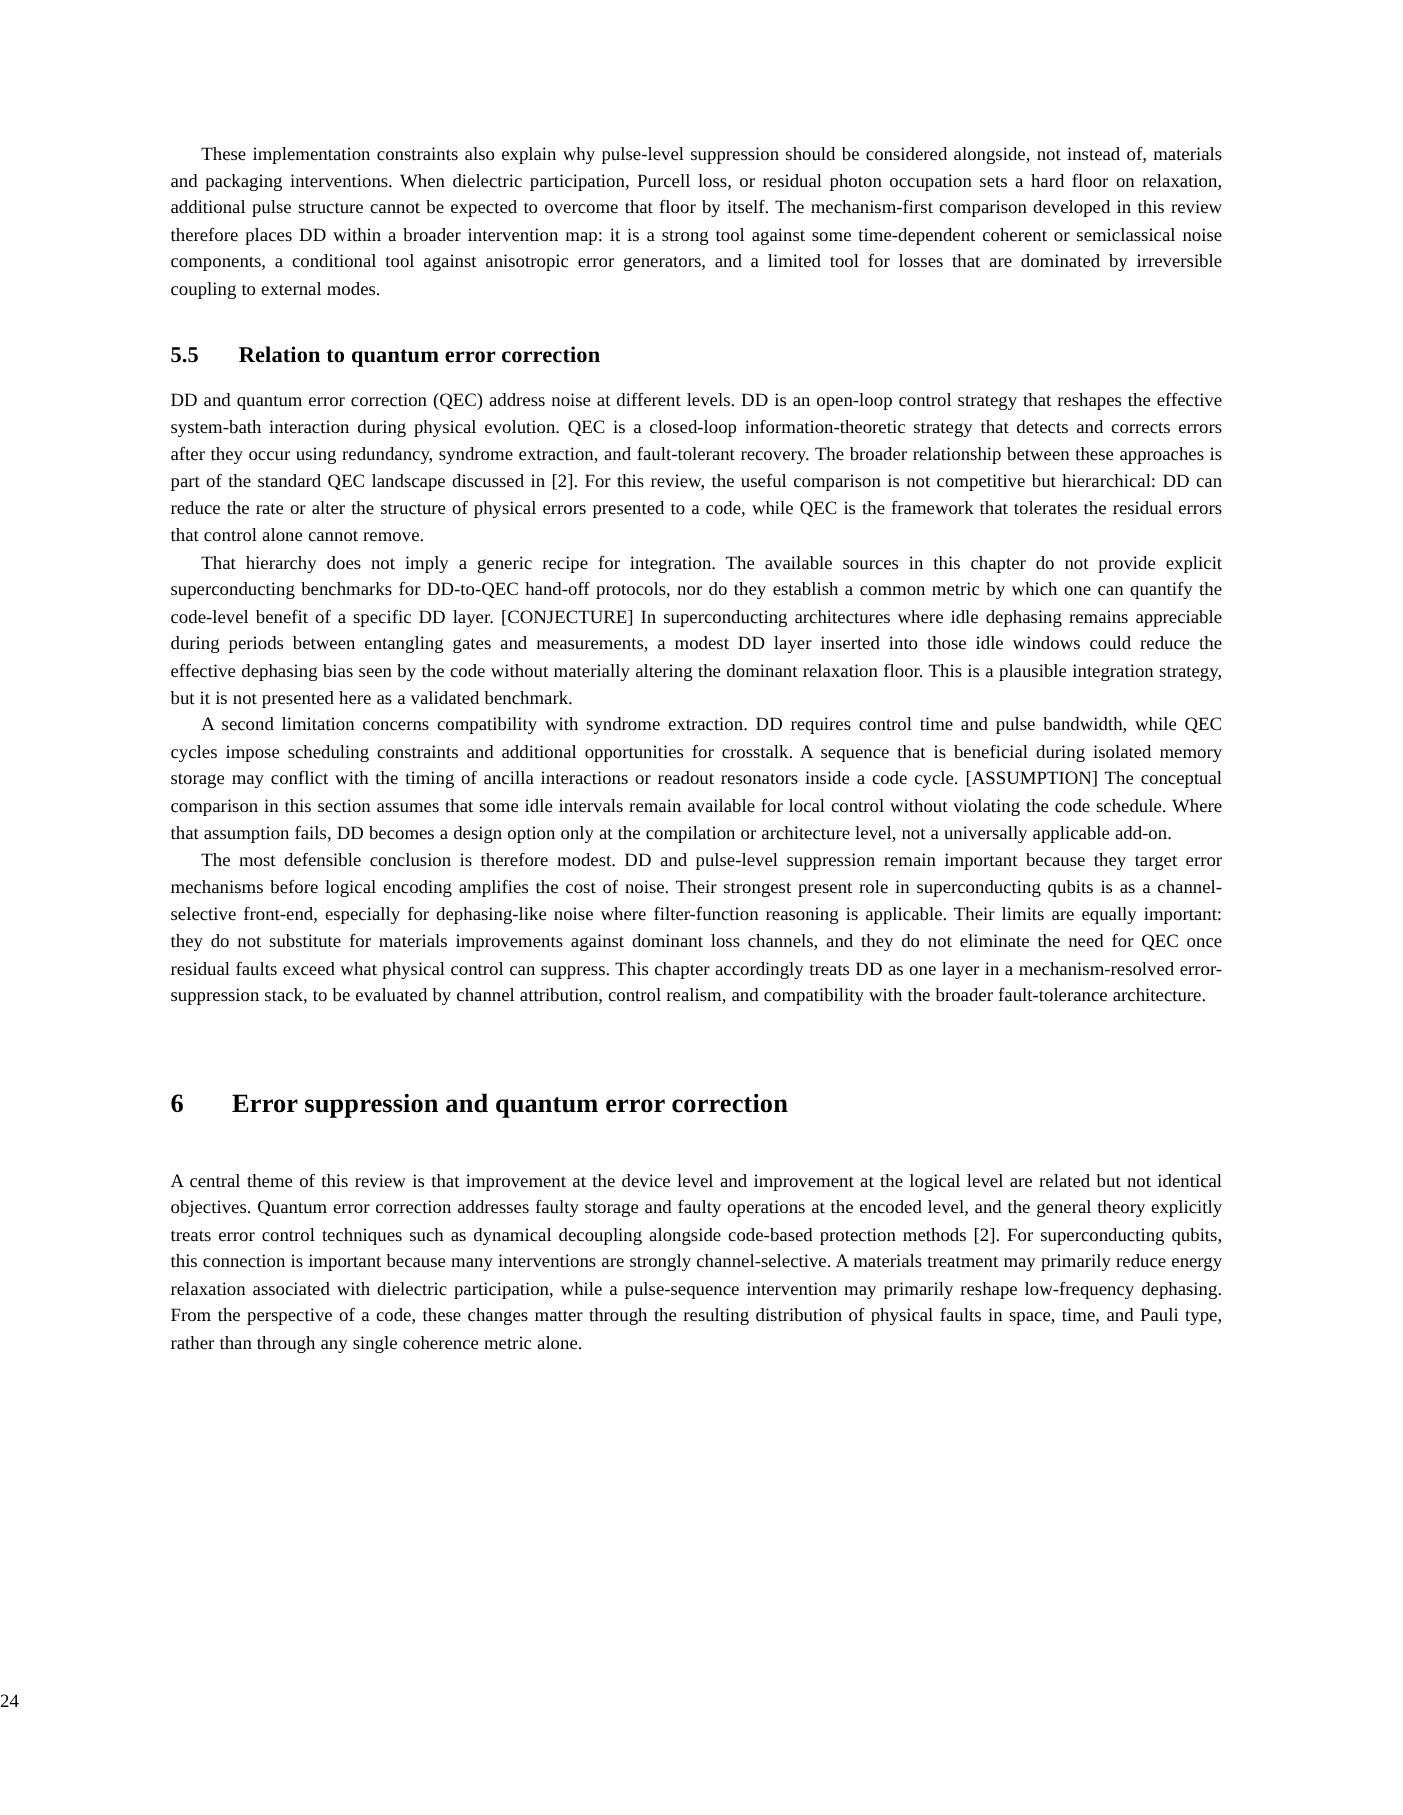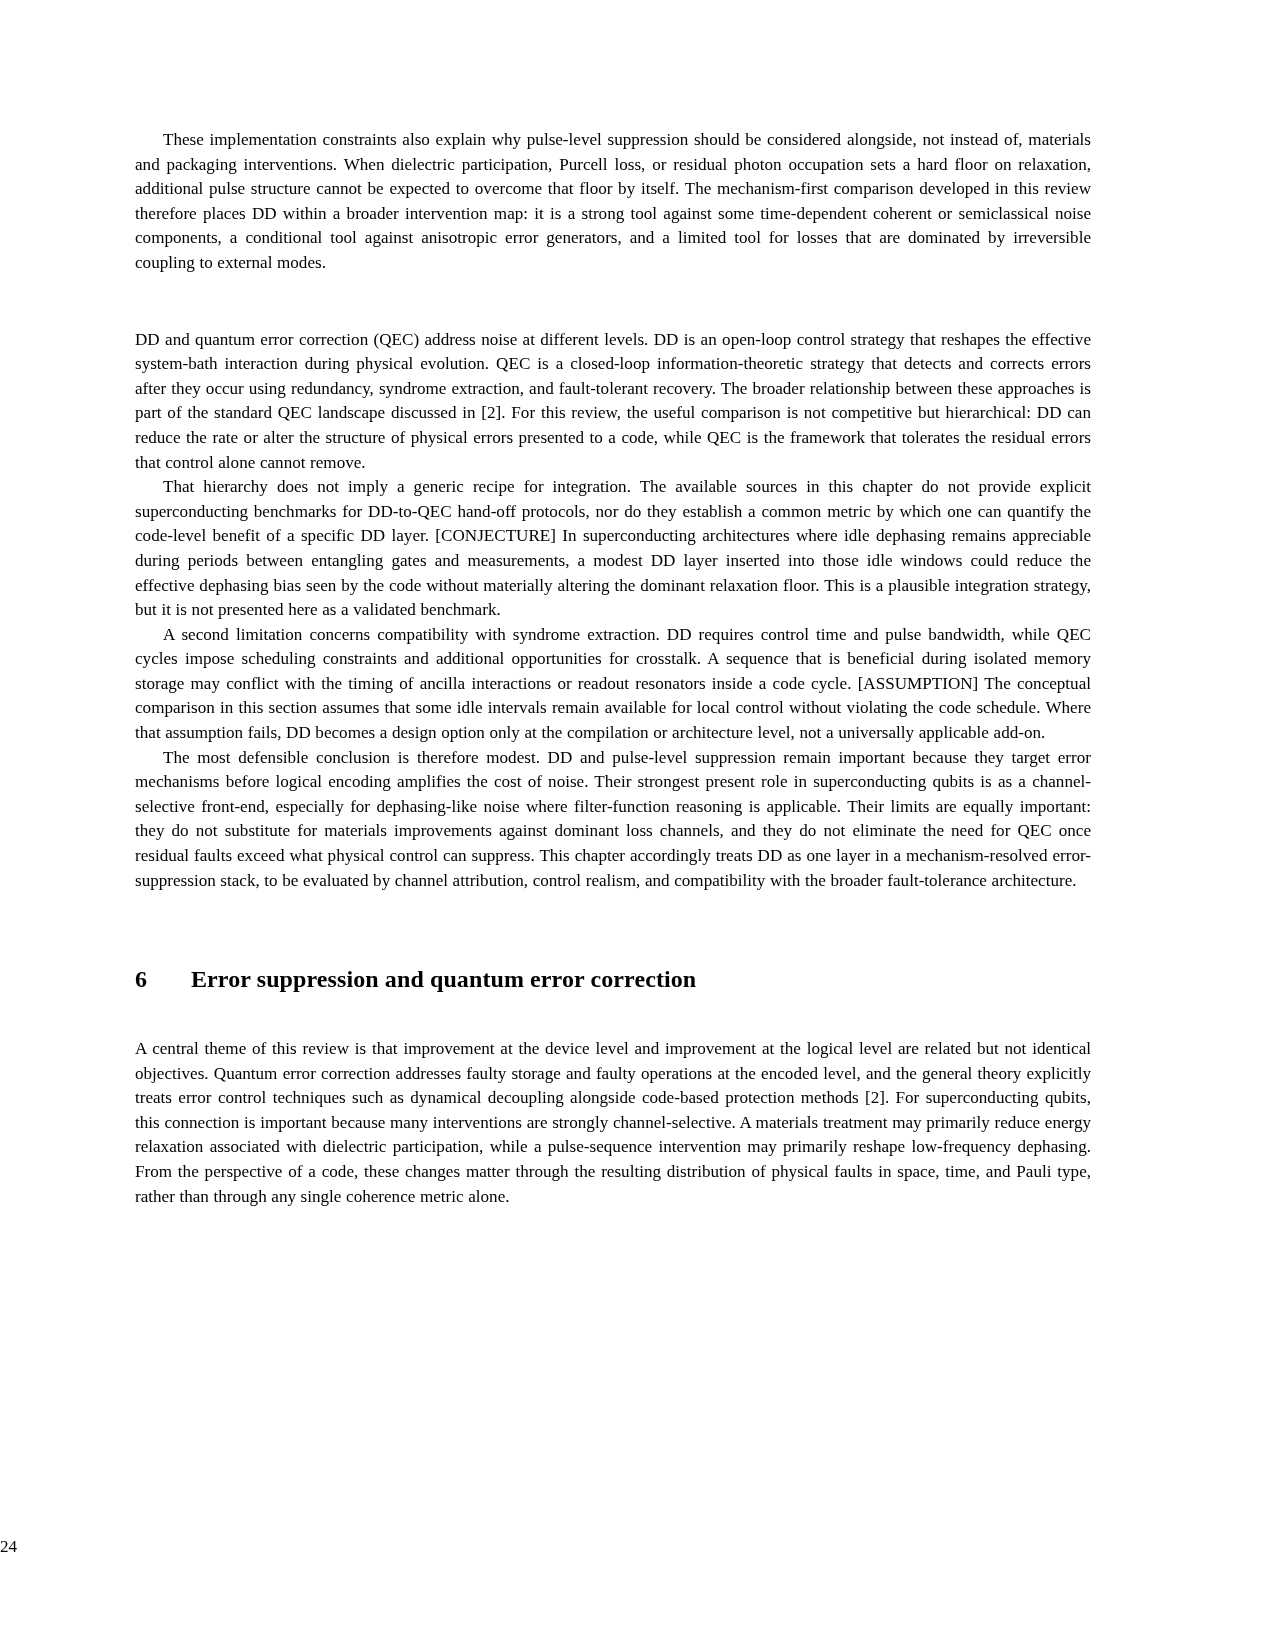--- a/index.html
+++ b/index.html
@@ -16,21 +16,21 @@
     position: relative;
     width: 1275px;
     height: 1650px;
     margin: 0 auto;
     background: #ffffff;
     box-sizing: border-box;
     overflow: hidden;
   }
   .content {
     position: absolute;
-    left: 135px;
+    left: 155px;
     top: 128px;
     width: 956px;
   }
   p.body-text {
     margin: 0;
     font-size: 17.1px;
     line-height: 24.6px;
     text-align: justify;
     text-justify: inter-word;
     -webkit-hyphens: none;
@@ -81,20 +81,23 @@
 <body>
 
 <div class="page">
 
   <div class="content">
 
     <p class="body-text indent">These implementation constraints also explain why pulse-level suppression should be considered alongside, not instead of, materials and packaging interventions. When dielectric participation, Purcell loss, or residual photon occupation sets a hard floor on relaxation, additional pulse structure cannot be expected to overcome that floor by itself. The mechanism-first comparison developed in this review therefore places DD within a broader intervention map: it is a strong tool against some time-dependent coherent or semiclassical noise components, a conditional tool against anisotropic error generators, and a limited tool for losses that are dominated by irreversible coupling to external modes.</p>
 
     <div class="gap-before-sub-55"></div>
 
+    <h3 class="subsection-heading">
+      <span class="num">5.5</span><span>Relation to quantum error correction</span>
+    </h3>
 
     <div class="gap-after-sub-55"></div>
 
     <p class="body-text">DD and quantum error correction (QEC) address noise at different levels. DD is an open-loop control strategy that reshapes the effective system-bath interaction during physical evolution. QEC is a closed-loop information-theoretic strategy that detects and corrects errors after they occur using redundancy, syndrome extraction, and fault-tolerant recovery. The broader relationship between these approaches is part of the standard QEC landscape discussed in [2]. For this review, the useful comparison is not competitive but hierarchical: DD can reduce the rate or alter the structure of physical errors presented to a code, while QEC is the framework that tolerates the residual errors that control alone cannot remove.</p>
 
     <p class="body-text indent">That hierarchy does not imply a generic recipe for integration. The available sources in this chapter do not provide explicit superconducting benchmarks for DD-to-QEC hand-off protocols, nor do they establish a common metric by which one can quantify the code-level benefit of a specific DD layer. [CONJECTURE] In superconducting architectures where idle dephasing remains appreciable during periods between entangling gates and measurements, a modest DD layer inserted into those idle windows could reduce the effective dephasing bias seen by the code without materially altering the dominant relaxation floor. This is a plausible integration strategy, but it is not presented here as a validated benchmark.</p>
 
     <p class="body-text indent">A second limitation concerns compatibility with syndrome extraction. DD requires control time and pulse bandwidth, while QEC cycles impose scheduling constraints and additional opportunities for crosstalk. A sequence that is beneficial during isolated memory storage may conflict with the timing of ancilla interactions or readout resonators inside a code cycle. [ASSUMPTION] The conceptual comparison in this section assumes that some idle intervals remain available for local control without violating the code schedule. Where that assumption fails, DD becomes a design option only at the compilation or architecture level, not a universally applicable add-on.</p>
 
     <p class="body-text indent">The most defensible conclusion is therefore modest. DD and pulse-level suppression remain important because they target error mechanisms before logical encoding amplifies the cost of noise. Their strongest present role in superconducting qubits is as a channel-selective front-end, especially for dephasing-like noise where filter-function reasoning is applicable. Their limits are equally important: they do not substitute for materials improvements against dominant loss channels, and they do not eliminate the need for QEC once residual faults exceed what physical control can suppress. This chapter accordingly treats DD as one layer in a mechanism-resolved error-suppression stack, to be evaluated by channel attribution, control realism, and compatibility with the broader fault-tolerance architecture.</p>

